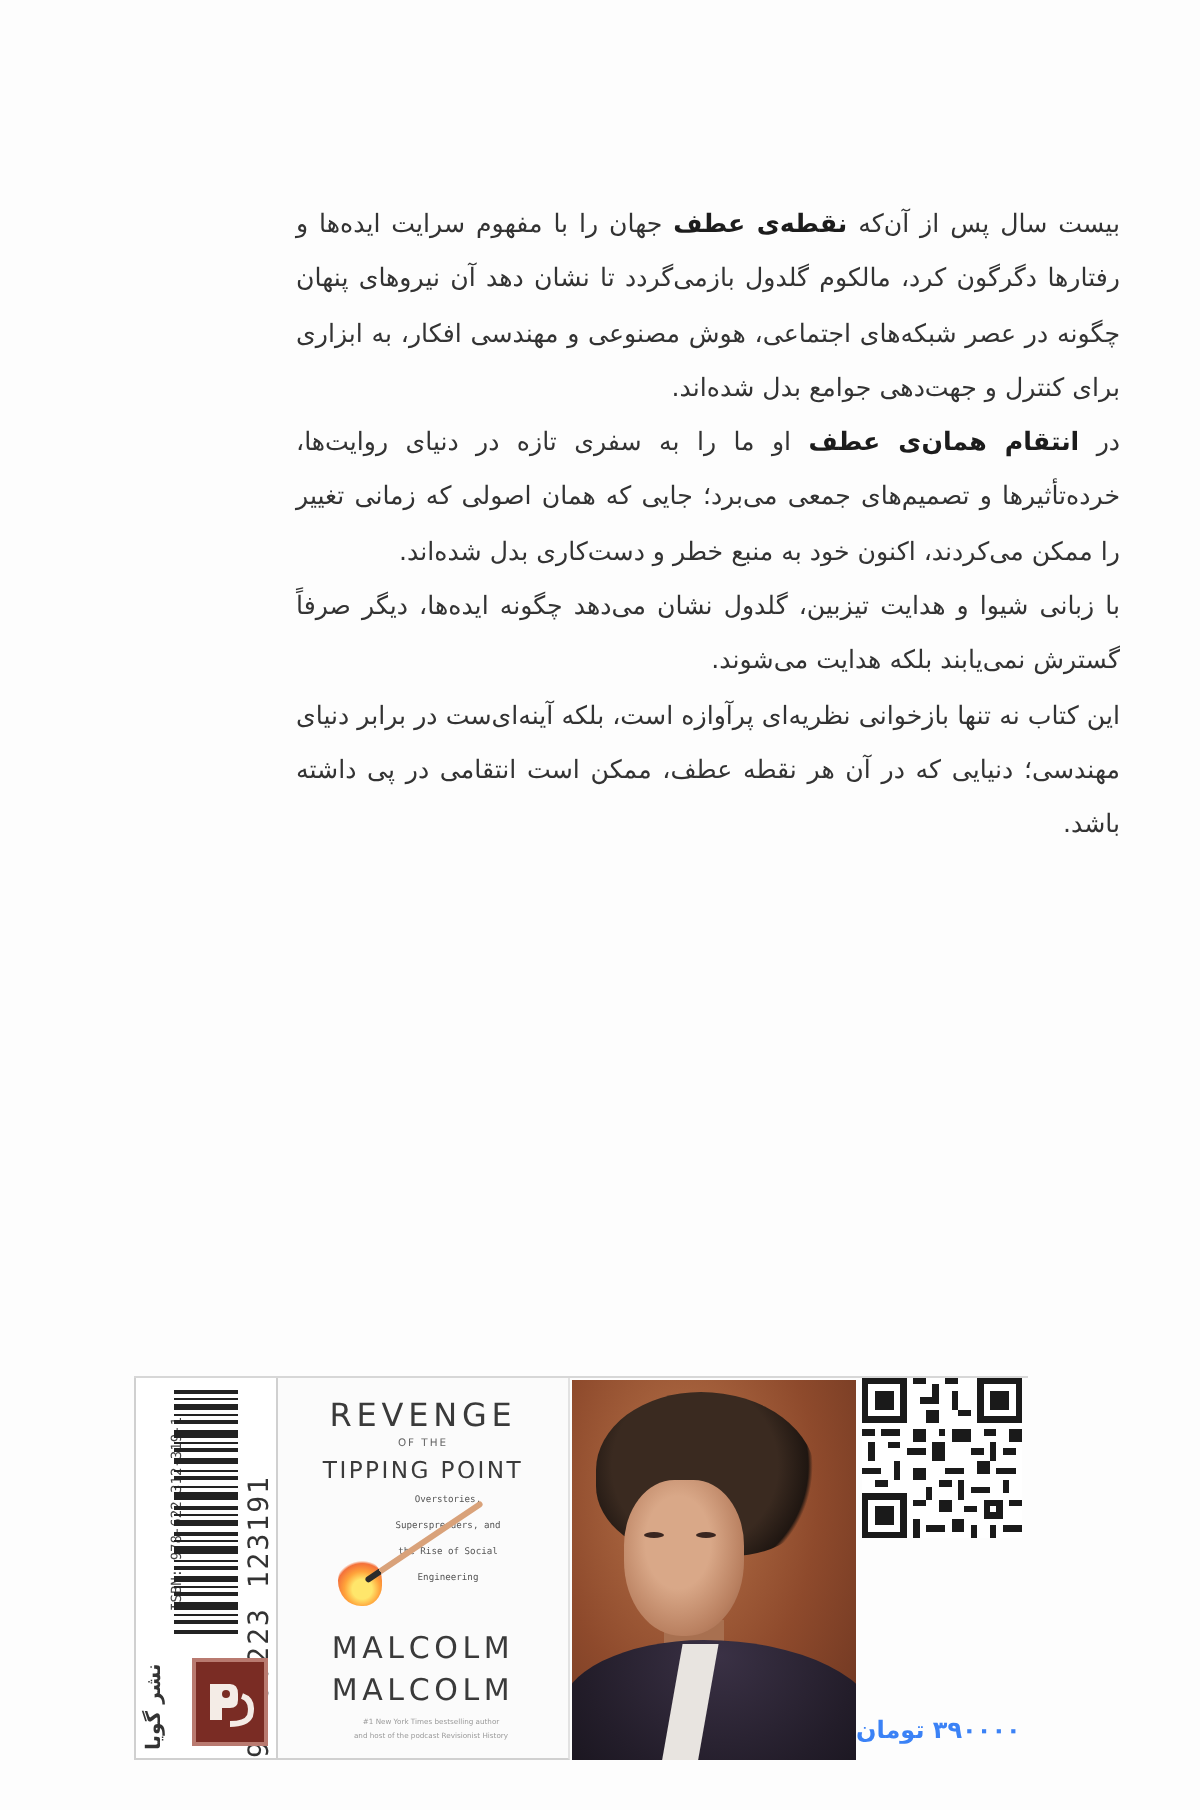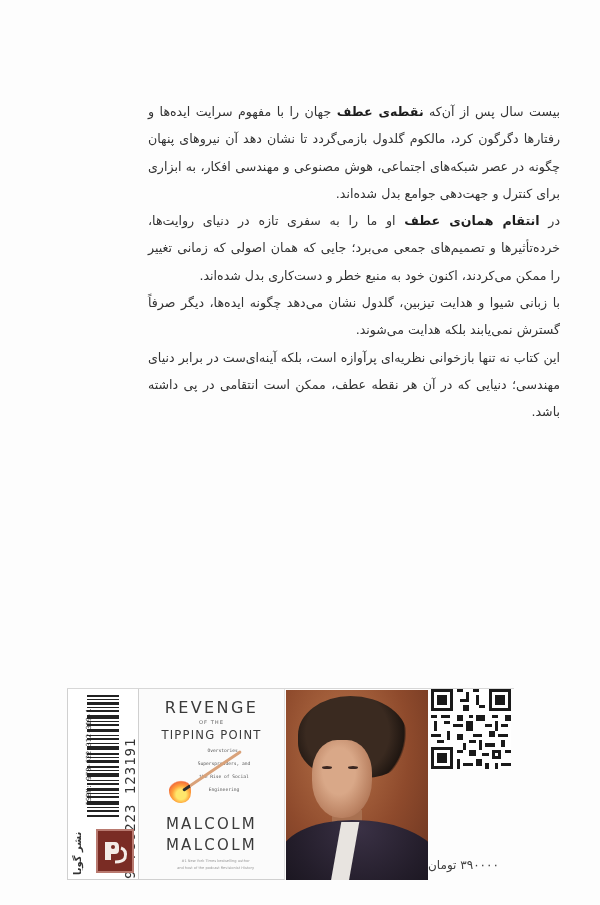--- a/index.html
+++ b/index.html
@@ -83,21 +83,21 @@
     .hair { position: absolute; left: 12px; top: 6px; width: 110px; height: 82px; border-radius: 50% 55% 40% 45%; background: radial-gradient(circle at 45% 45%, #3a2a20 0 55%, #1f1611 75%, rgba(0,0,0,0) 78%); }
     .face { position: absolute; left: 26px; top: 50px; width: 60px; height: 78px; border-radius: 42% 42% 48% 48%; background: radial-gradient(ellipse at 45% 40%, #d9a888 0 35%, #b98060 70%, #8e5a40 100%); }
     .eye { position: absolute; top: 26px; width: 10px; height: 3px; background: #3a2620; border-radius: 50%; }
     .neck { position: absolute; left: 46px; top: 120px; width: 30px; height: 30px; background: #a87050; }
     .jacket { position: absolute; left: -6px; top: 130px; width: 160px; height: 80px; background: radial-gradient(ellipse at 50% 10%, #3a3145 0%, #231d2a 60%, #15121a 100%); border-radius: 45% 55% 0 0; }
     .shirt { position: absolute; left: 50px; top: 132px; width: 18px; height: 60px; background: #e8e4e0; transform: skewX(-10deg); }
 
     .qr { position: absolute; left: 431px; top: 689px; width: 80px; height: 80px; }
     .price {
       position: absolute; left: 428px; top: 858px; width: 90px; direction: rtl; text-align: left;
-      font-size: 12px; font-weight: normal; color: #404040; white-space: nowrap;
+      font-size: 12px; font-weight: bold; color: #3b82f6; white-space: nowrap;
     }
   </style>
 </head>
 <body>
 
 <div class="blurb">
   <p><span>بیست سال پس از آن‌که </span><b>نقطه‌ی عطف</b><span> جهان را با مفهوم سرایت ایده‌ها و رفتارها دگرگون کرد، مالکوم گلدول بازمی‌گردد تا نشان دهد آن نیروهای پنهان چگونه در عصر شبکه‌های اجتماعی، هوش مصنوعی و مهندسی افکار، به ابزاری برای کنترل و جهت‌دهی جوامع بدل شده‌اند.</span></p>
   <p><span>در </span><b>انتقام همان‌ی عطف</b><span> او ما را به سفری تازه در دنیای روایت‌ها، خرده‌تأثیرها و تصمیم‌های جمعی می‌برد؛ جایی که همان اصولی که زمانی تغییر را ممکن می‌کردند، اکنون خود به منبع خطر و دست‌کاری بدل شده‌اند.</span></p>
   <p>با زبانی شیوا و هدایت تیزبین، گلدول نشان می‌دهد چگونه ایده‌ها، دیگر صرفاً گسترش نمی‌یابند بلکه هدایت می‌شوند.</p>
   <p>این کتاب نه تنها بازخوانی نظریه‌ای پرآوازه است، بلکه آینه‌ای‌ست در برابر دنیای مهندسی؛ دنیایی که در آن هر نقطه عطف، ممکن است انتقامی در پی داشته باشد.</p>

